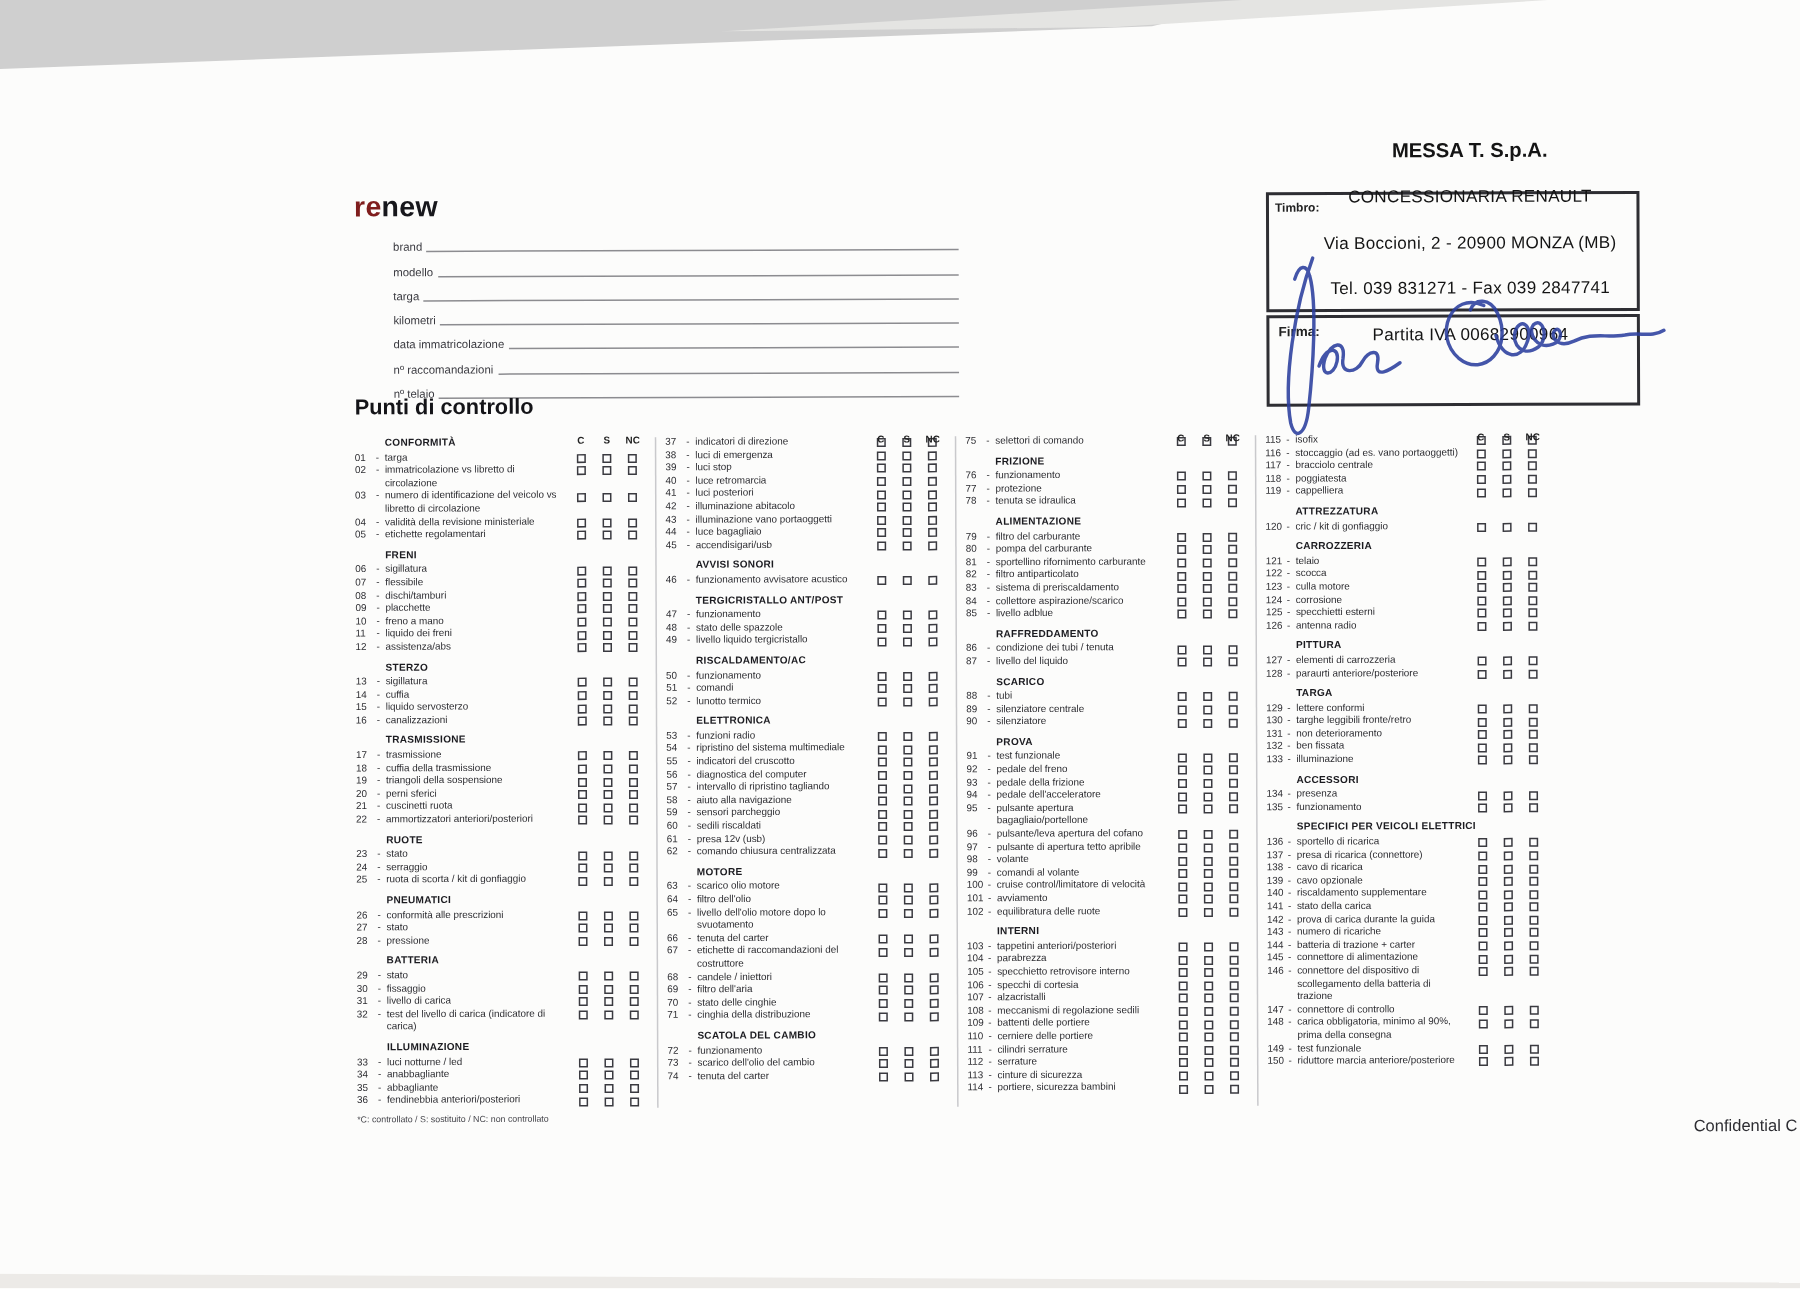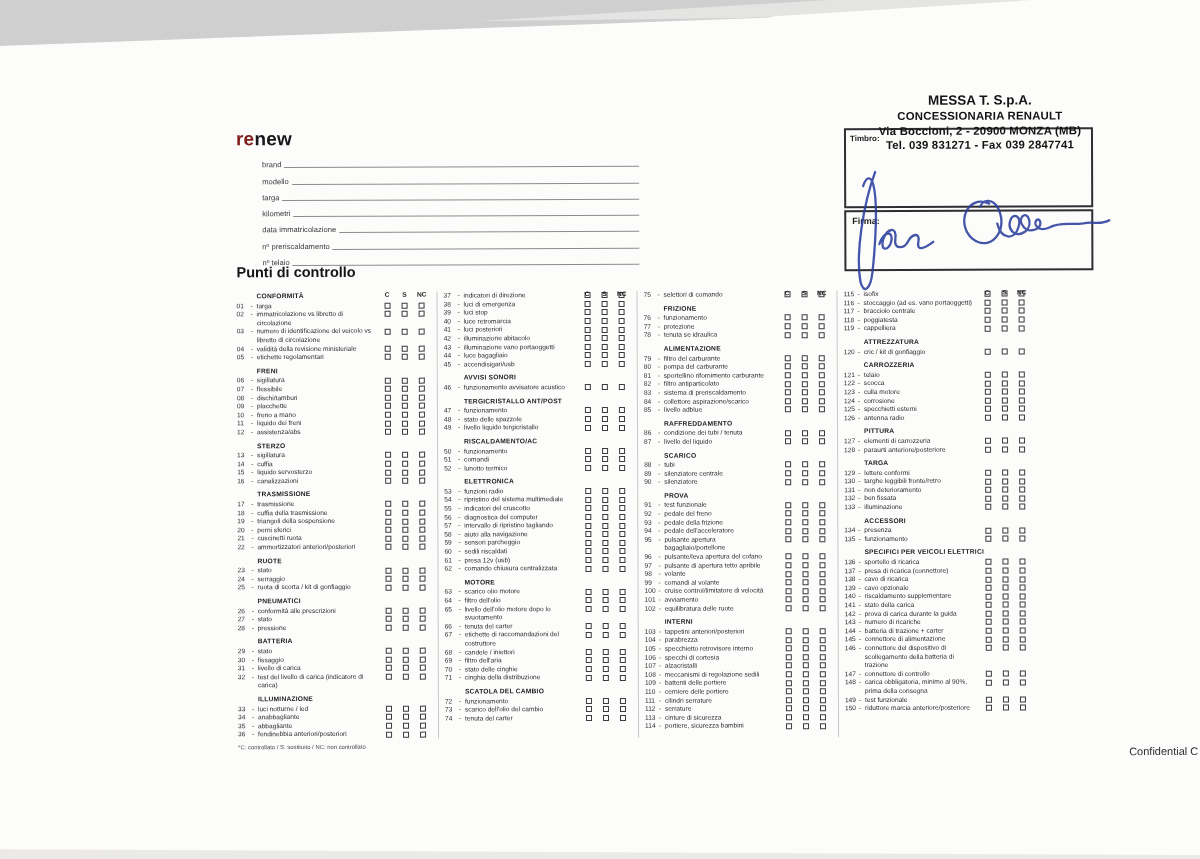--- a/index.html
+++ b/index.html
@@ -44,21 +44,21 @@
   .boxes .cell{flex:1;display:flex;justify-content:center;}
   .cb{width:6px;height:6px;border:1px solid #3a3a40;box-sizing:border-box;background:#fdfdfd;}
 
   .footnote{position:absolute;left:237px;top:743px;font-size:5.9px;color:#46464c;}
   .confidential{position:absolute;left:1098px;top:747px;font-size:11px;color:#2e2e33;margin-left:30px;}
 
   .stamp-box{position:absolute;left:845px;top:129px;width:245px;height:76px;border:2px solid #2e2e33;}
   .timbro-label{position:absolute;left:851px;top:135px;font-size:8px;font-weight:700;color:#222;}
   .stamp-text{position:absolute;left:836px;top:93px;width:290px;text-align:center;color:#141414;}
   .stamp-line0{font-size:13.5px;font-weight:700;line-height:17px;}
-  .stamp-line{font-size:11.4px;font-weight:700;line-height:14.6px;letter-spacing:.2px;}
+  .stamp-line{font-size:11.4px;font-weight:400;line-height:14.6px;letter-spacing:.2px;margin-top:16px;}
 
   .firma-box{position:absolute;left:845px;top:211px;width:245px;height:57px;border:2px solid #2e2e33;}
   .firma-label{position:absolute;left:853px;top:217px;font-size:9px;font-weight:700;color:#222;}
   .signature{position:absolute;left:828px;top:163px;width:300px;height:135px;pointer-events:none;}
 </style>
 </head>
 <body>
 
 <div class="page">
   <div class="band-top"></div>
@@ -85,21 +85,21 @@
         </div>
       <div class="field-row">
           <span class="field-label">kilometri</span>
           <span class="field-line"></span>
         </div>
       <div class="field-row">
           <span class="field-label">data immatricolazione</span>
           <span class="field-line"></span>
         </div>
       <div class="field-row">
-          <span class="field-label">nº preriscaldamento</span>
+          <span class="field-label">nº raccomandazioni</span>
           <span class="field-line"></span>
         </div>
       <div class="field-row">
           <span class="field-label">nº telaio</span>
           <span class="field-line"></span>
         </div>
     </div>
 
     <div class="pdc-heading">Punti di controllo</div>
 
@@ -2562,20 +2562,21 @@
 
     <div class="footnote">*C: controllato / S: sostituito / NC: non controllato</div>
 
     <div class="stamp-box"></div>
     <div class="timbro-label">Timbro:</div>
     <div class="stamp-text">
       <div class="stamp-line0">MESSA T. S.p.A.</div>
       <div class="stamp-line">CONCESSIONARIA RENAULT</div>
       <div class="stamp-line">Via Boccioni, 2 - 20900 MONZA (MB)</div>
       <div class="stamp-line">Tel. 039 831271 - Fax 039 2847741</div>
+      <div class="stamp-line">Partita IVA 00682900964</div>
     </div>
 
     <div class="firma-box"></div>
     <div class="firma-label">Firma:</div>
     <svg class="signature" viewBox="0 0 300 135">
       <g fill="none" stroke="#2b3f9e" stroke-width="2.3" stroke-linecap="round" opacity="0.88">
         <path d="M48 10 C36 42 28 92 33 120 C36 132 43 128 45 110 C48 84 51 40 46 22 C44 14 39 14 36 24"></path>
         <path d="M52 82 C57 68 66 69 64 79 C62 89 52 90 56 77 C60 66 70 64 68 77 C66 88 77 87 81 79 C85 72 93 70 91 80 C89 91 99 85 106 80"></path>
         <path d="M162 42 C140 32 128 62 145 77 C162 91 182 70 171 47 C166 37 156 37 153 45"></path>
         <path d="M170 62 C174 78 187 79 191 66 C195 55 186 50 183 59 C180 68 188 77 198 70 C206 64 201 49 195 55 C191 60 197 72 208 68 C216 65 213 55 209 59 C206 63 211 71 222 66 C234 60 243 64 256 62 C266 60 274 64 282 59"></path>

